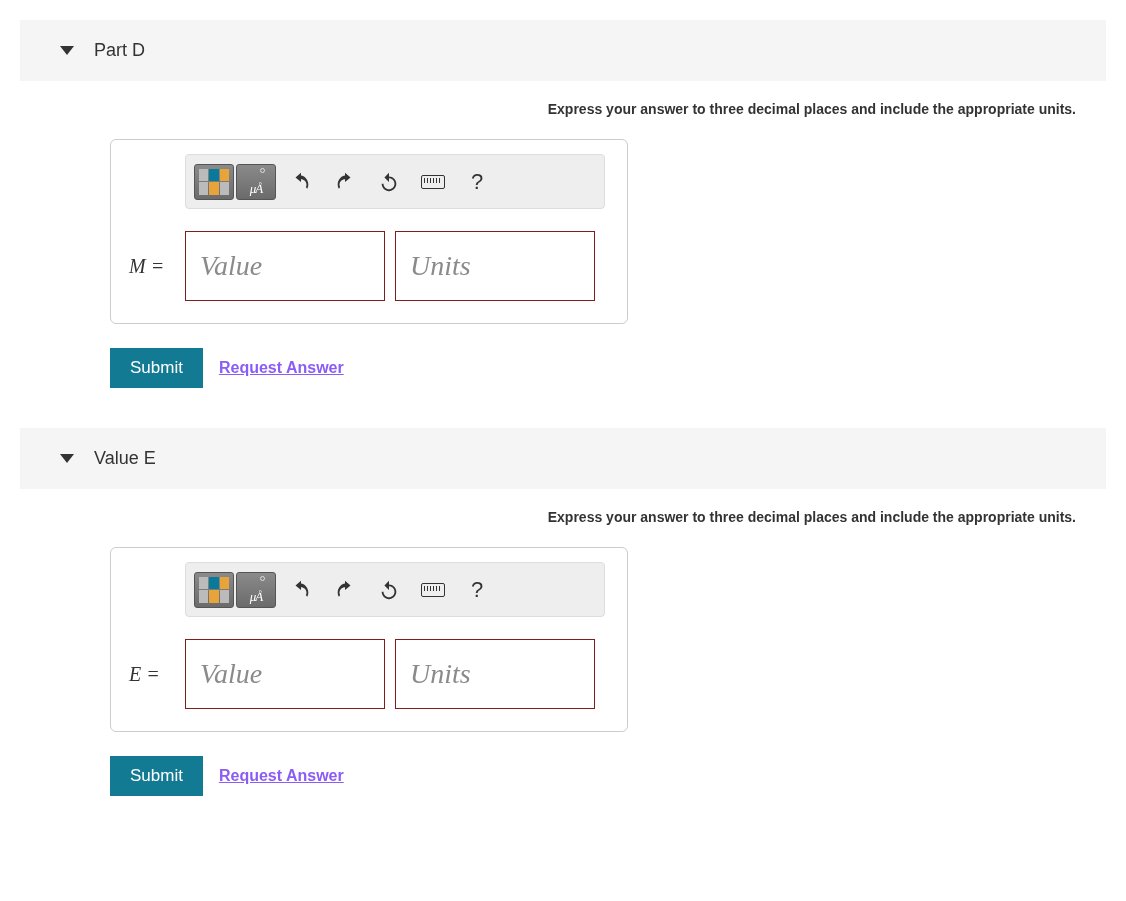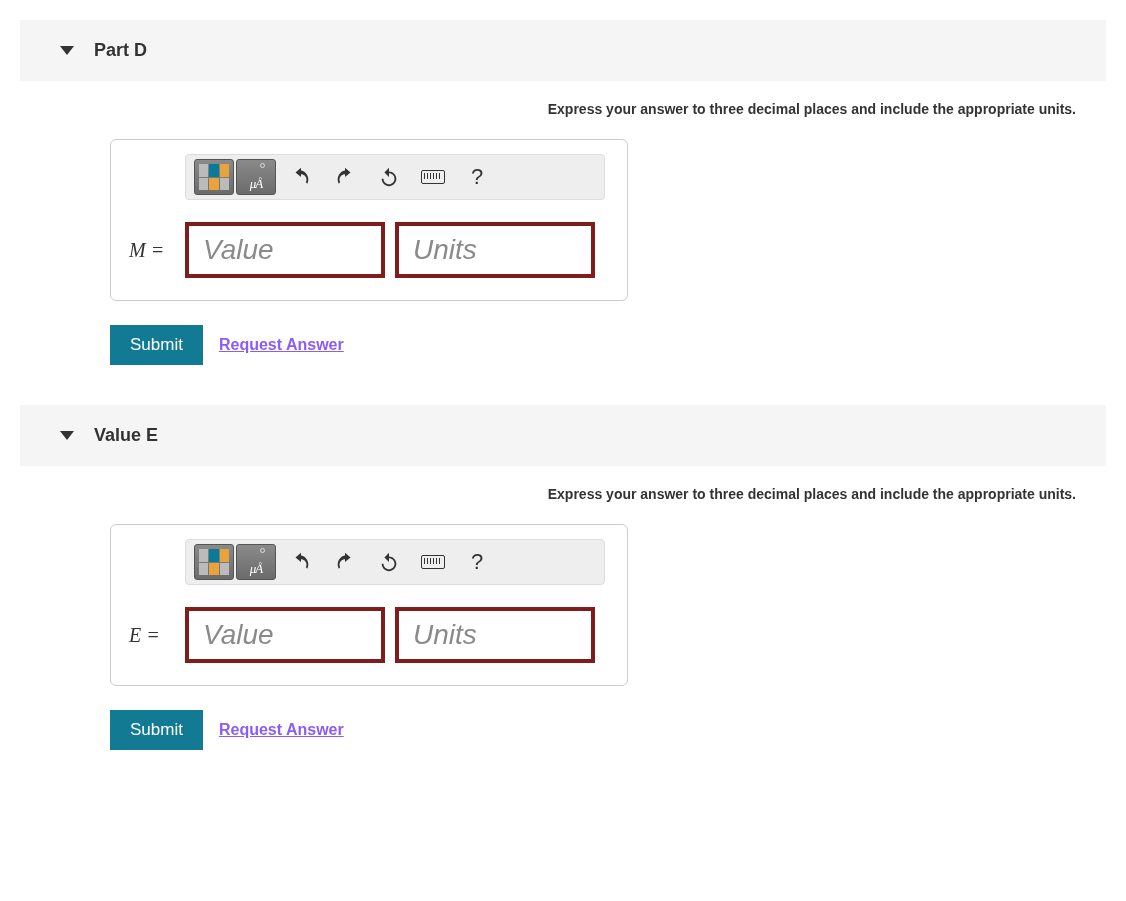--- a/index.html
+++ b/index.html
@@ -20,21 +20,21 @@
     gap: 20px;
     margin-bottom: 20px;
   }
   .caret-down {
     width: 0; height: 0;
     border-left: 7px solid transparent;
     border-right: 7px solid transparent;
     border-top: 9px solid #333;
   }
   .part-title {
-    font-weight: bold;
+    font-weight: normal;
     font-size: 18px;
   }
   .part-body {
     padding: 0 30px 30px 90px;
   }
   .prompt {
     font-size: 18px;
     margin: 6px 0 10px 0;
     line-height: 1.5;
   }
@@ -60,21 +60,21 @@
     background: #eee;
     border: 1px solid #ddd;
     border-radius: 4px;
     display: flex;
     align-items: center;
     padding: 4px 8px;
     gap: 6px;
     margin-left: 56px;
     margin-bottom: 22px;
     width: 420px;
-    height: 46px;
+    height: 55px;
   }
   .tool-btn-group {
     display: flex;
     gap: 2px;
   }
   .tool-btn {
     width: 40px; height: 36px;
     background: linear-gradient(#8a8a8a,#6b6b6b);
     border: 1px solid #555;
     border-radius: 3px;
@@ -136,23 +136,23 @@
     gap: 10px;
   }
   .var-eq {
     font-family: "Times New Roman", serif;
     font-style: italic;
     font-size: 20px;
     white-space: nowrap;
     min-width: 46px;
   }
   .val-input, .unit-input {
-    border: 4px solid #7f1d1d;
-    height: 56px;
-    font-family: Liberation Sans, sans-serif;
+    border: 1px solid #7f1d1d;
+    height: 70px;
+    font-family: Liberation Serif, serif;
     font-style: italic;
     font-size: 28px;
     color: #666;
     padding: 6px 14px;
     background: #fff;
   }
   .val-input { width: 200px; }
   .unit-input { width: 200px; }
   .val-input::placeholder, .unit-input::placeholder {
     color: #8a8a8a;

